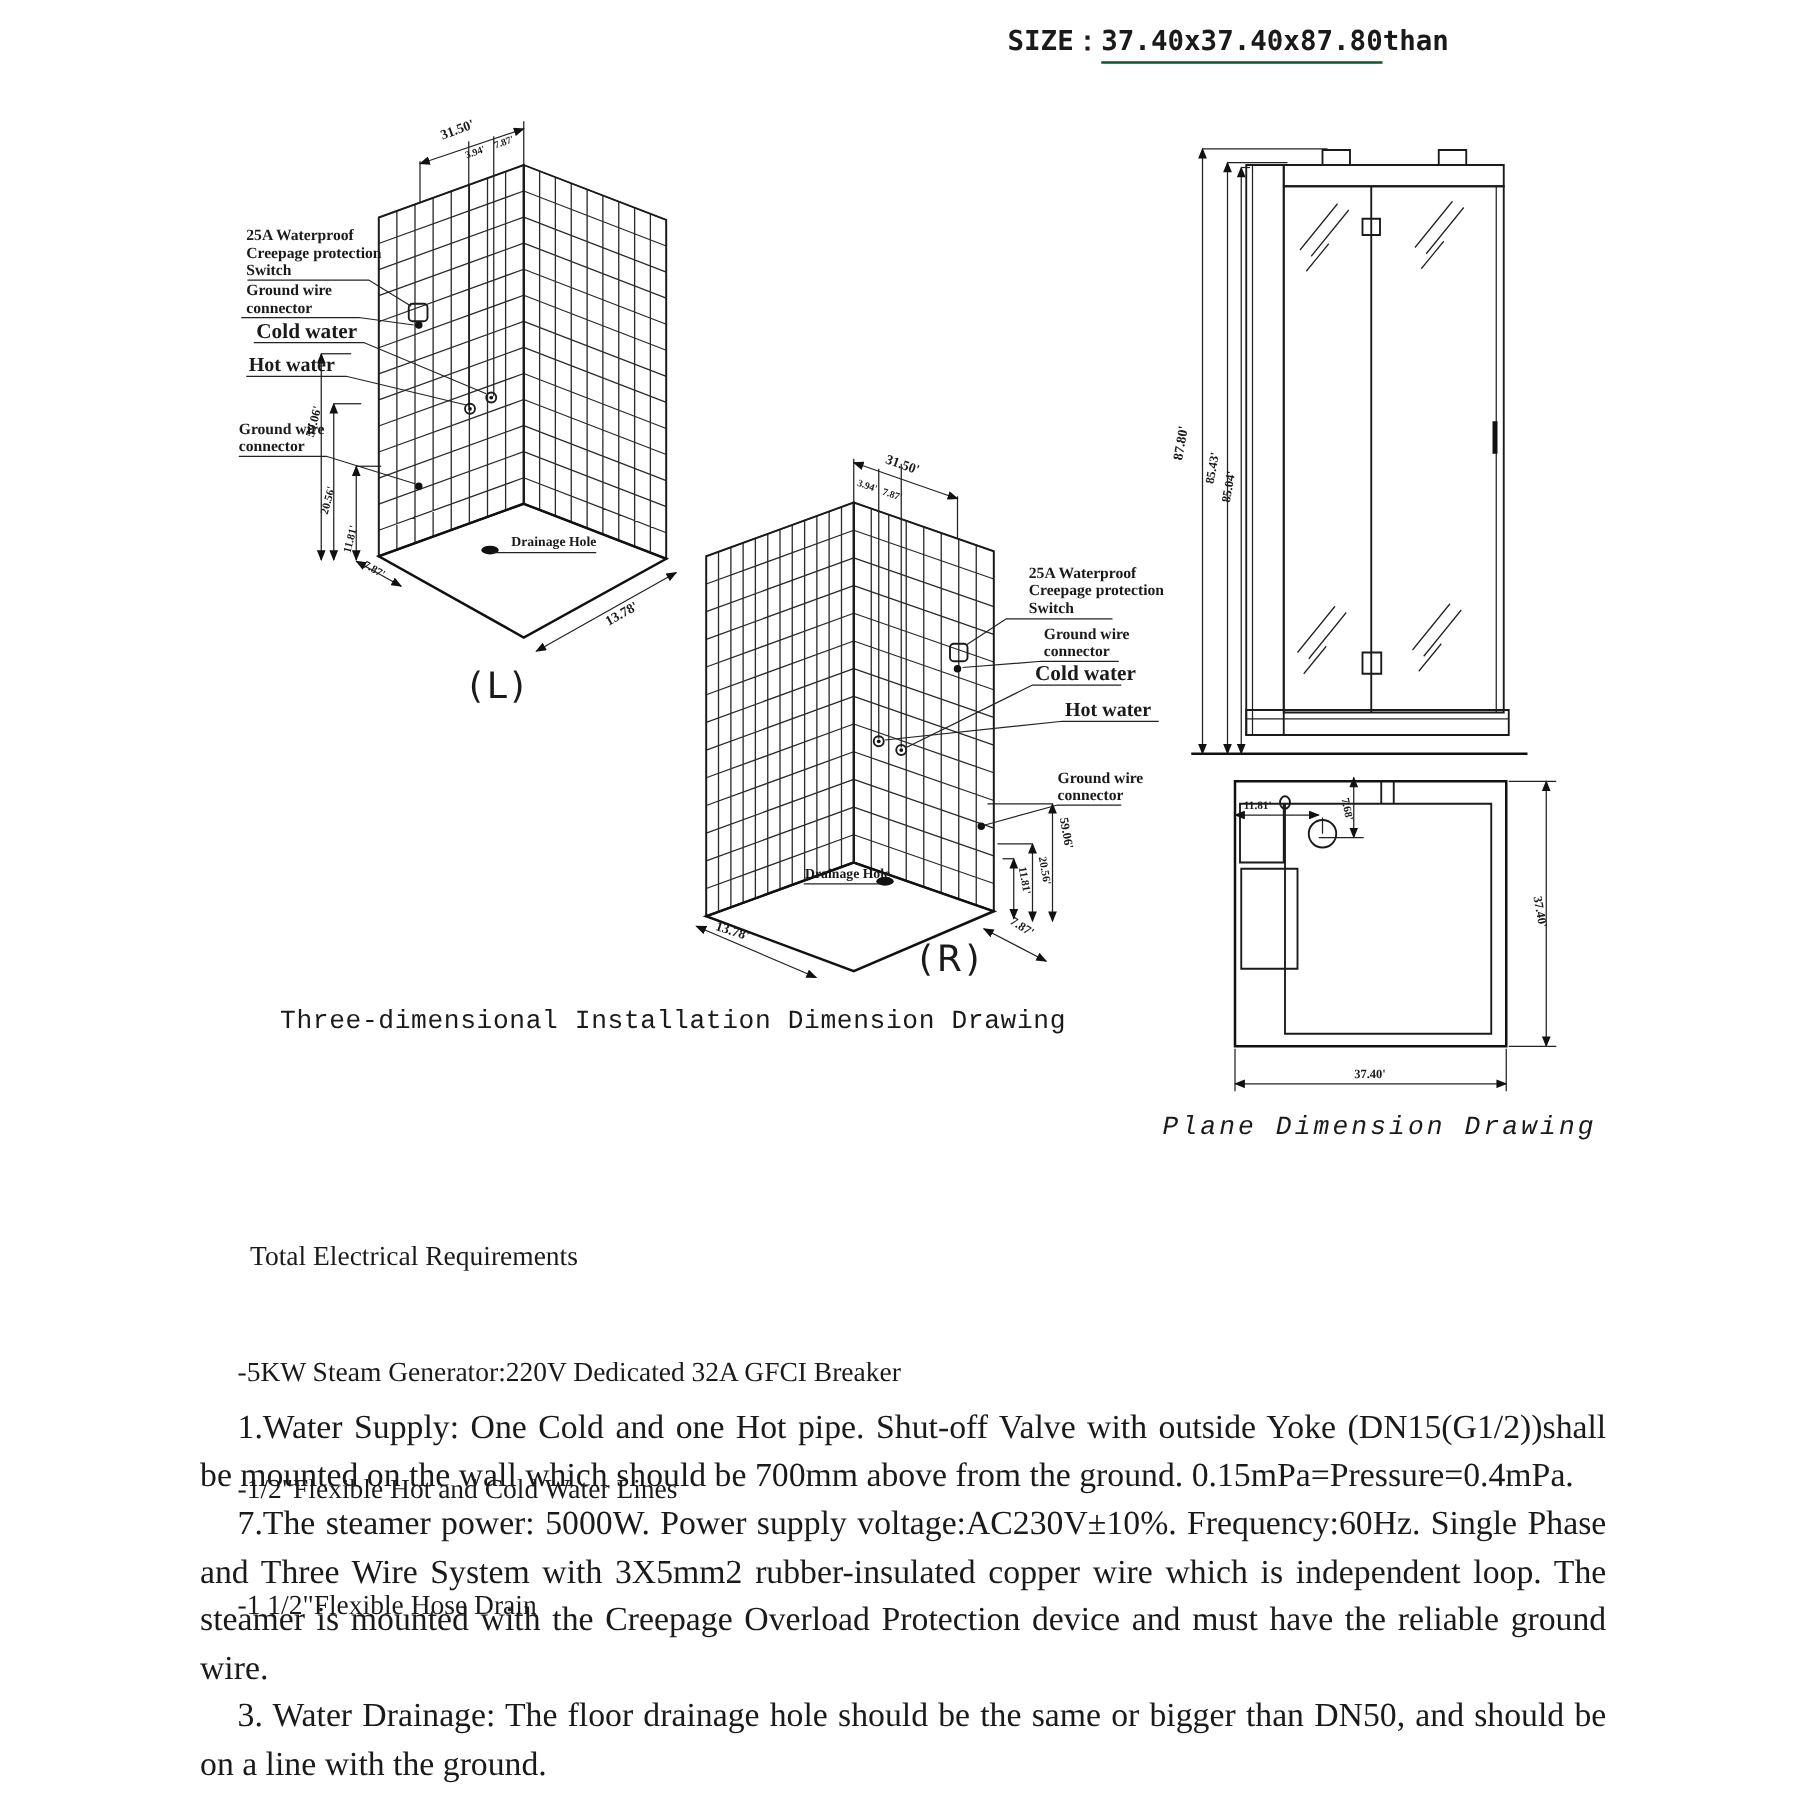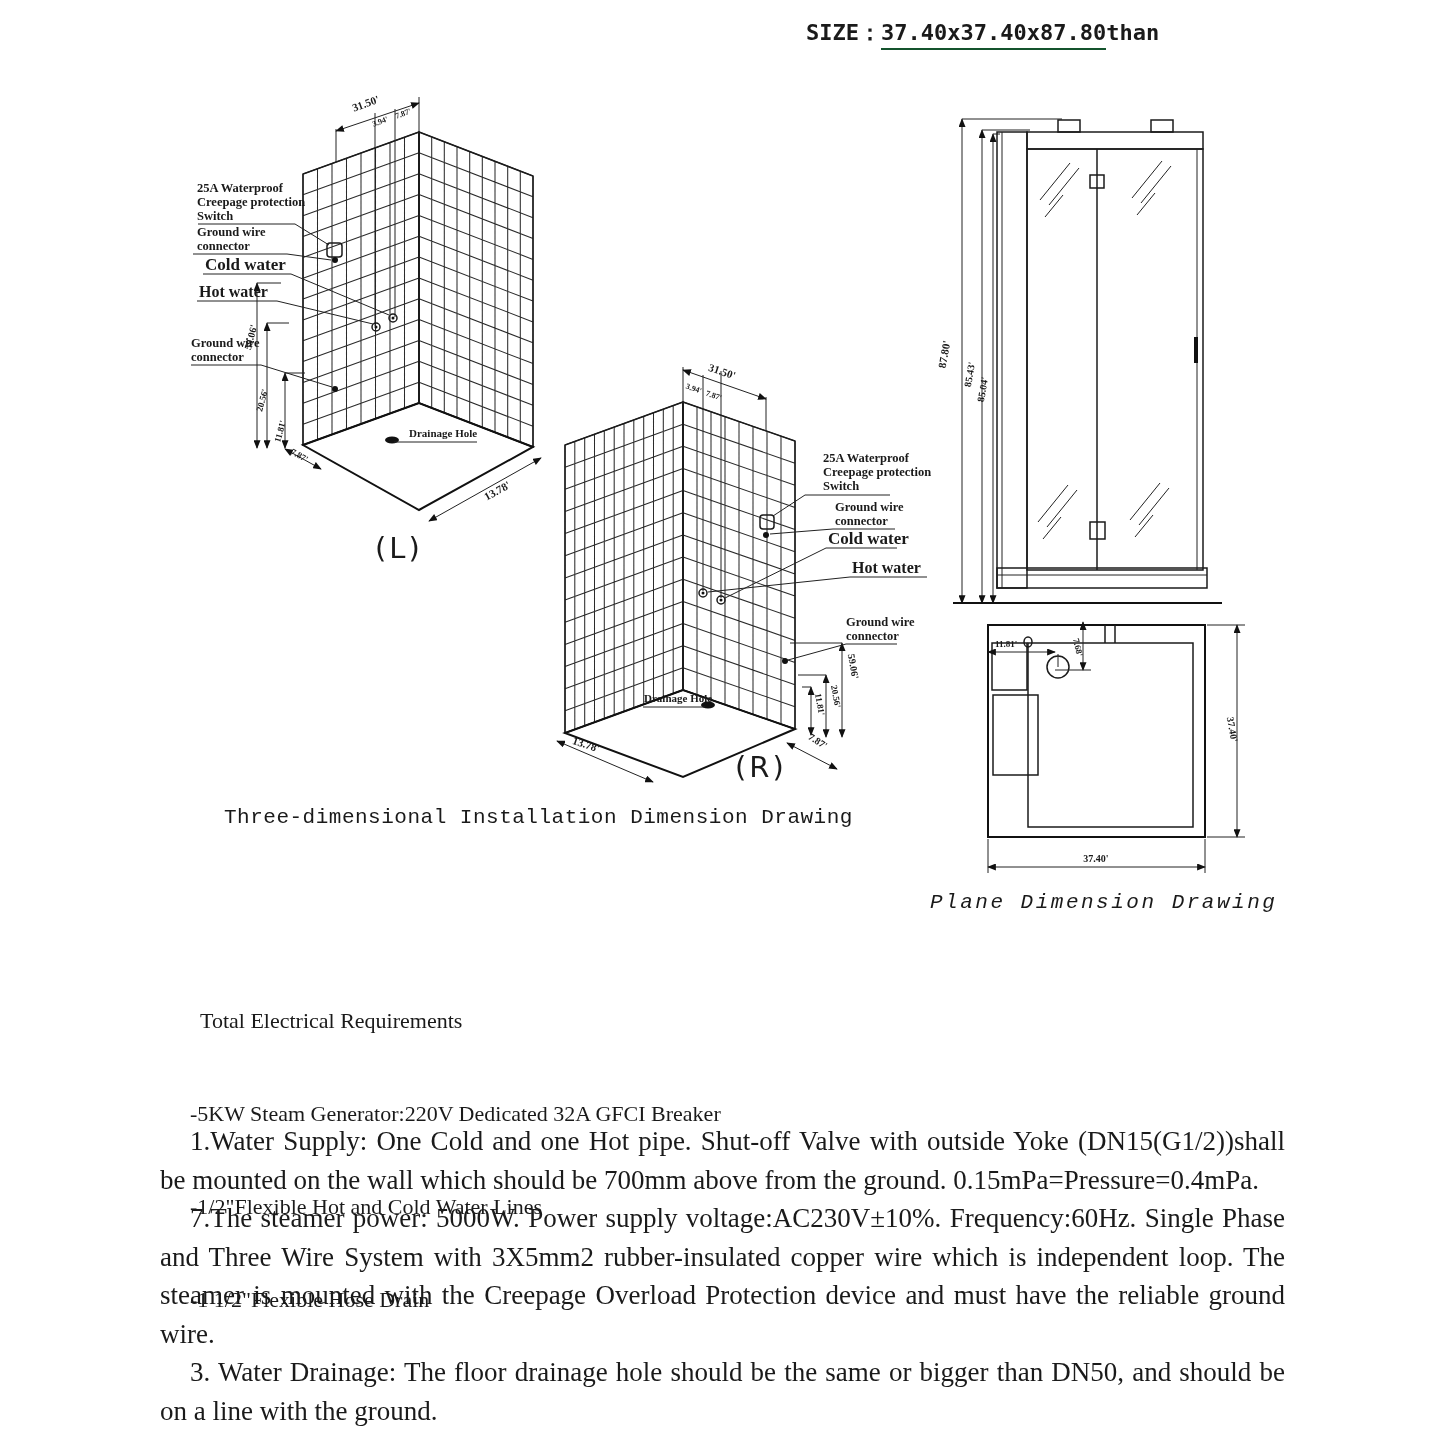--- a/index.html
+++ b/index.html
@@ -22,21 +22,21 @@
   .dt11{font:600 11px "Liberation Serif",serif;}
   .dt9{font:600 9px "Liberation Serif",serif;}
   .dt8{font:600 8px "Liberation Serif",serif;}
   .tag{font:400 29px "DejaVu Sans",sans-serif;letter-spacing:3px;}
   .size-header{left:806px;top:18px;font:bold 22px "DejaVu Sans Mono",monospace;white-space:nowrap;}
   .size-header .u{border-bottom:2px solid #14532d;padding-bottom:3px;}
   .caption{font:500 21px "Liberation Mono",monospace;white-space:nowrap;margin-left:27px;}
   .cap3d{left:197px;top:806px;letter-spacing:0.5px;}
   .capplane{left:903px;top:891px;letter-spacing:2.5px;font-style:italic;}
   .specs{left:190px;top:927px;font-size:22px;line-height:31px;white-space:pre;}
-  .specs .first{padding-left:10px;margin-top:16px;}
+  .specs .first{padding-left:10px;}
   .notes{left:160px;top:1122px;width:1125px;font-size:27px;line-height:38.5px;text-align:justify;}
   .notes p{margin:0;text-indent:30px;}
 </style>
 </head>
 <body>
 
 <div class="abs size-header">
   <span>SIZE：</span><span class="u">37.40x37.40x87.80</span><span>than</span>
 </div>
 

